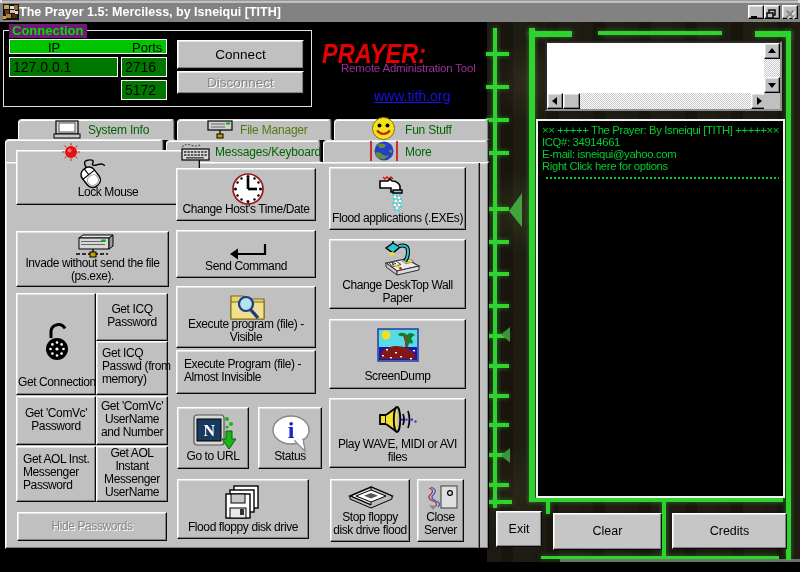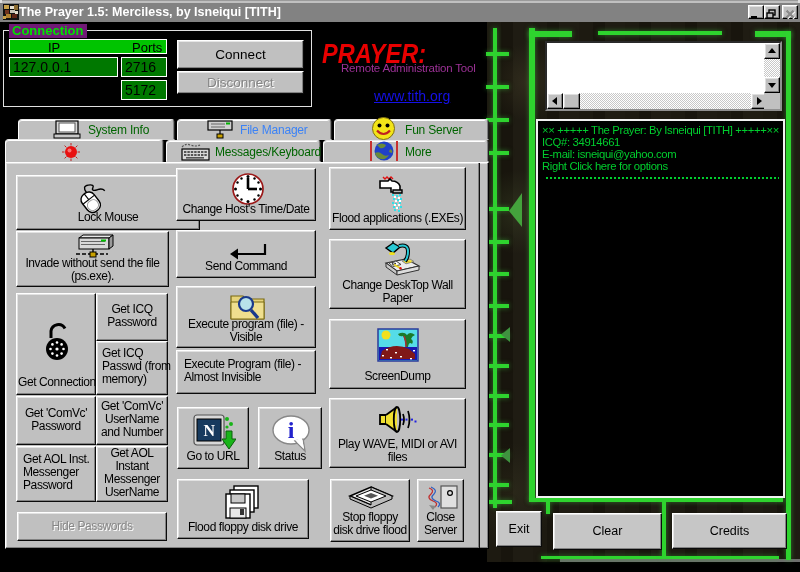--- a/index.html
+++ b/index.html
@@ -170,27 +170,27 @@
 <div class="abs tab" style="left:18px;top:119px;width:157px;"></div>
 <div class="abs tab" style="left:177px;top:119px;width:155px;"></div>
 <div class="abs tab" style="left:334px;top:119px;width:155px;"></div>
 <div class="abs tab" style="left:166px;top:140px;width:155px;height:22px;"></div>
 <div class="abs tab" style="left:323px;top:140px;width:166px;height:22px;"></div>
 <div class="abs tab" style="left:5px;top:139px;width:159px;height:24px;border-bottom:none;"></div>
 <div class="abs" id="panel"></div>
 <div class="abs" id="innerline"></div>
 
 <div class="abs tabtxt" style="left:88px;top:123px;color:#006400;font-size:12px;letter-spacing:-0.2px;">System Info</div>
-<div class="abs tabtxt" style="left:240px;top:123px;color:#3b82f6;font-size:12px;letter-spacing:-0.2px;">File Manager</div>
-<div class="abs tabtxt" style="left:405px;top:123px;color:#006400;font-size:12px;letter-spacing:-0.2px;">Fun Server</div>
+<div class="abs tabtxt" style="left:240px;top:123px;color:#4d7c0f;font-size:12px;letter-spacing:-0.2px;">File Manager</div>
+<div class="abs tabtxt" style="left:405px;top:123px;color:#006400;font-size:12px;letter-spacing:-0.2px;">Fun Stuff</div>
 <div class="abs tabtxt" style="left:88px;top:145px;color:#005000;font-size:12.5px;font-weight:normal;margin-top:38px;">Other</div>
 <div class="abs tabtxt" style="left:215px;top:145px;color:#006400;font-size:12px;letter-spacing:-0.2px;">Messages/Keyboard</div>
 <div class="abs tabtxt" style="left:405px;top:145px;color:#006400;font-size:12px;letter-spacing:-0.2px;">More</div>
 
-<div class="abs gb" style="left:16px;top:175px;width:184px;height:55px;">
+<div class="abs gb" style="left:16px;top:150px;width:184px;height:55px;">
  <svg style="left:51px;top:4px;" width="46" height="36" viewBox="0 0 50 38">
   <path d="M20 13 q-5 -7 2 -8 q7 -1 5 3 q-2 4 5 2 q5 -2 8 1" fill="none" stroke="#000" stroke-width="1.5"></path>
   <g transform="rotate(-38 25 24)">
         <rect x="17" y="12" width="16" height="23" rx="7" fill="#fff" stroke="#000" stroke-width="1.5"></rect>
         <line x1="17" y1="20" x2="33" y2="20" stroke="#000" stroke-width="1.2"></line>
         <line x1="25" y1="12" x2="25" y2="20" stroke="#000" stroke-width="1.2"></line>
         <rect x="19" y="22" width="12" height="11" rx="5" fill="none" stroke="#9a9a9a" stroke-width="1"></rect>
       </g>
  </svg>
  <div class="cap" style="bottom:5px;">Lock Mouse</div>

